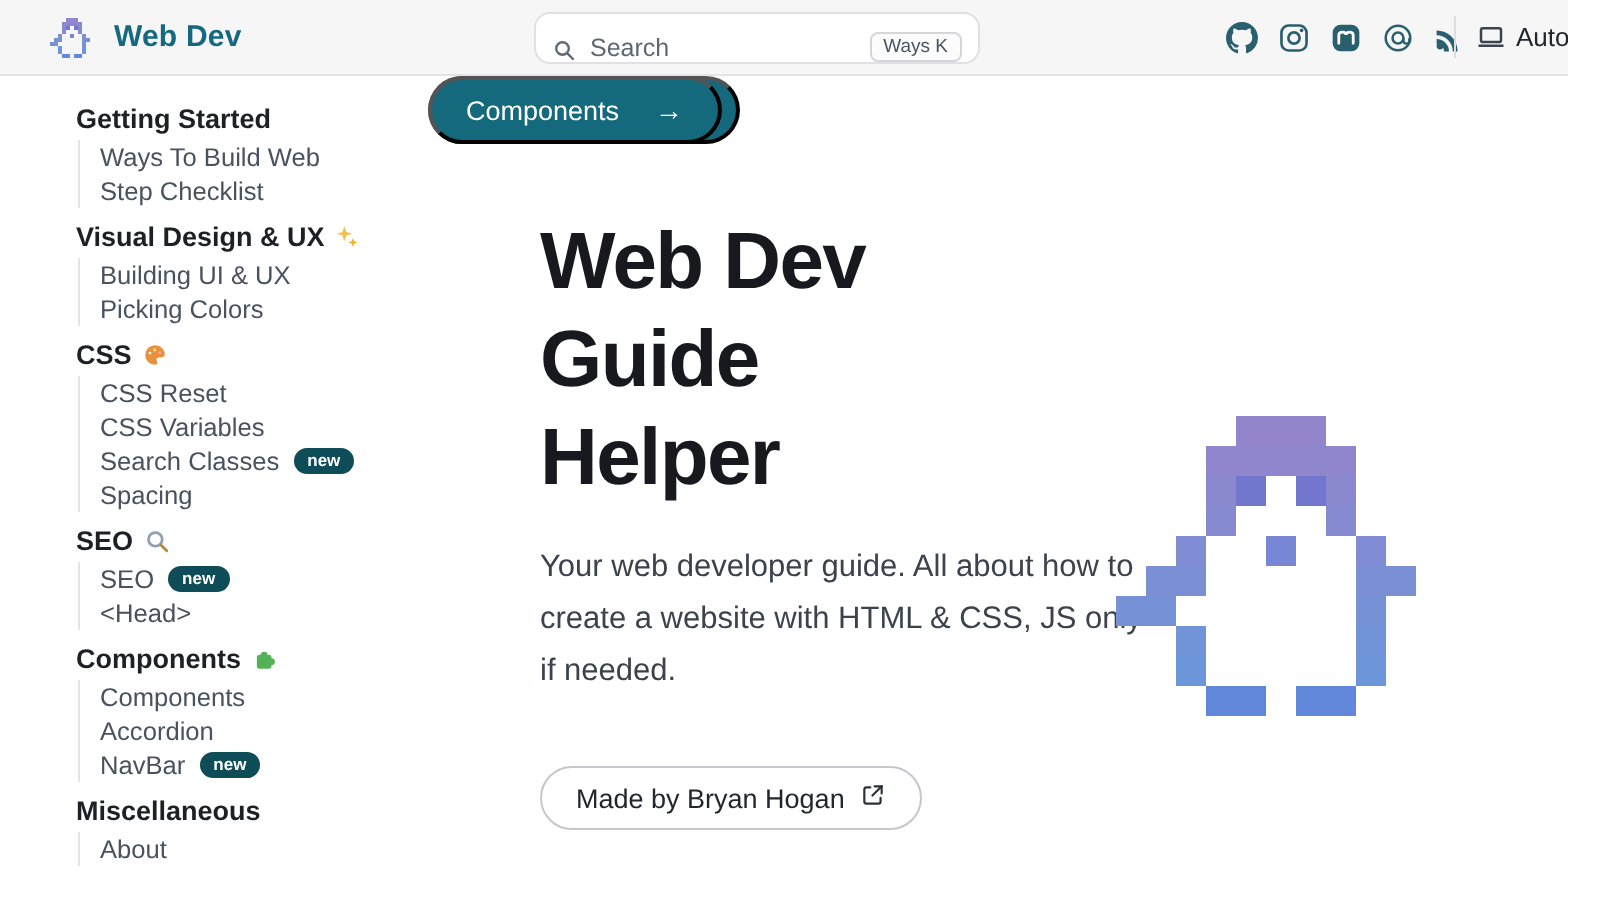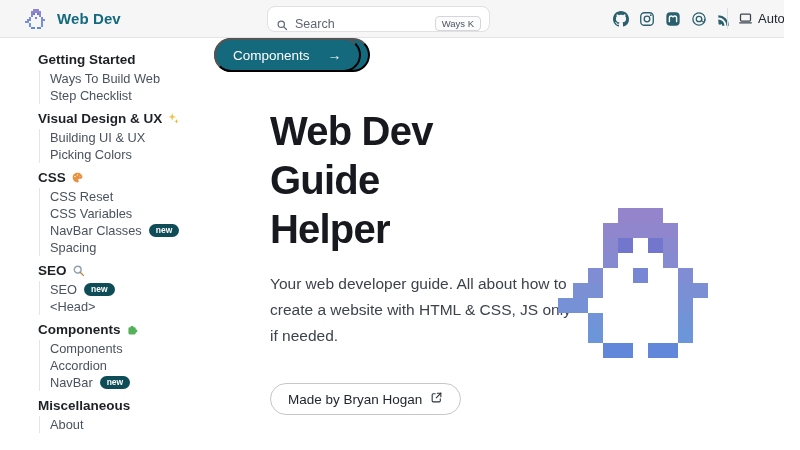--- a/index.html
+++ b/index.html
@@ -295,21 +295,21 @@
               </svg></span>
           </div>
           <div class="sb-items">
             <div class="sb-item">
               <span>CSS Reset</span>
             </div>
             <div class="sb-item">
               <span>CSS Variables</span>
             </div>
             <div class="sb-item">
-              <span>NavBar Classes</span>
+              <span>Search Classes</span>
               <span class="badge">new</span>
             </div>
             <div class="sb-item">
               <span>Spacing</span>
             </div>
           </div>
         </div>
         <div class="sb-section">
           <div class="sb-title">
             <span class="sb-title-label">SEO</span>

